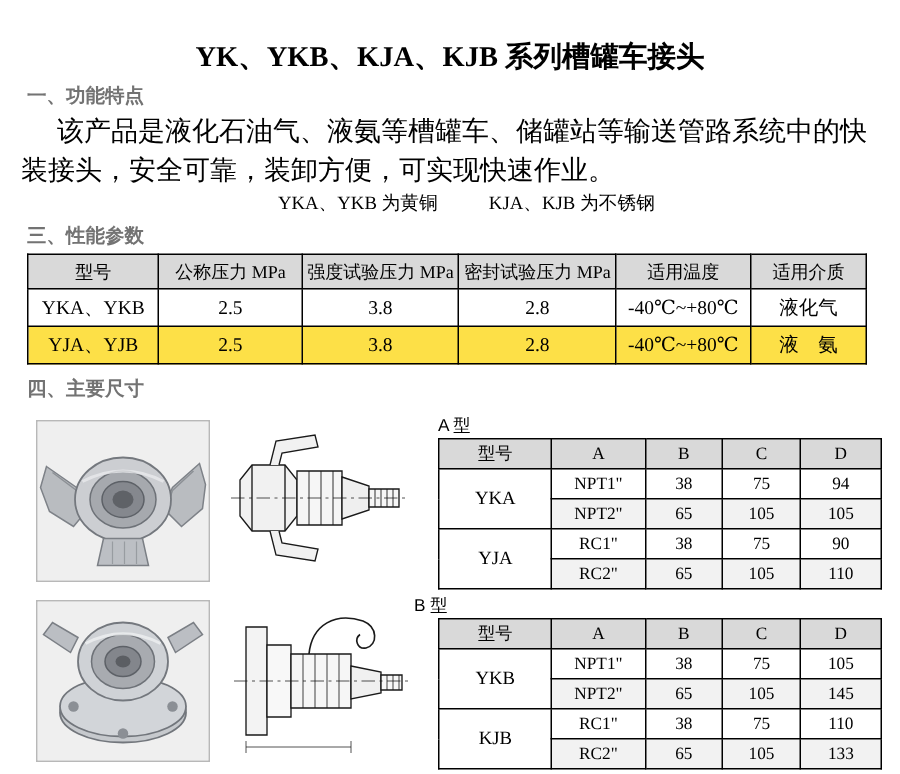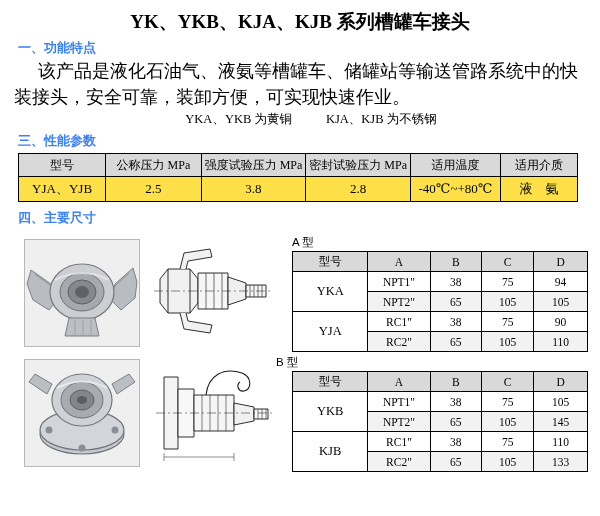--- a/index.html
+++ b/index.html
@@ -17,26 +17,26 @@
   .page {
     position: relative;
     width: 600px;
     height: 516px;
   }
   .title {
     text-align: center;
     font-size: 19px;
     font-weight: bold;
     letter-spacing: 0px;
-    margin-top: 9px;
+    margin-top: 25px;
     margin-bottom: 2px;
     font-family: "Liberation Serif", "DejaVu Serif", serif;
   }
   .section-head {
-    color: #3b82f6;
+    color: #737373;
     font-weight: bold;
     font-size: 13px;
     margin: 4px 0 1px 18px;
   }
   .body-text {
     font-size: 18px;
     line-height: 1.45;
     margin: 0 14px 0 14px;
     text-indent: 24px;
   }
@@ -153,20 +153,28 @@
 
   <table class="grid spec-table">
     <tbody>
         <tr>
       <th style="width:90px">型号</th>
       <th style="width:100px">公称压力 MPa</th>
       <th style="width:110px">强度试验压力 MPa</th>
       <th style="width:110px">密封试验压力 MPa</th>
       <th style="width:90px">适用温度</th>
       <th style="width:80px">适用介质</th>
+    </tr>
+    <tr>
+      <td class="modelcell">YKA、YKB</td>
+      <td>2.5</td>
+      <td>3.8</td>
+      <td>2.8</td>
+      <td>-40℃~+80℃</td>
+      <td>液化气</td>
     </tr>
     <tr class="rowalt">
       <td class="modelcell">YJA、YJB</td>
       <td>2.5</td>
       <td>3.8</td>
       <td>2.8</td>
       <td>-40℃~+80℃</td>
       <td>液　氨</td>
     </tr>
   </tbody>

